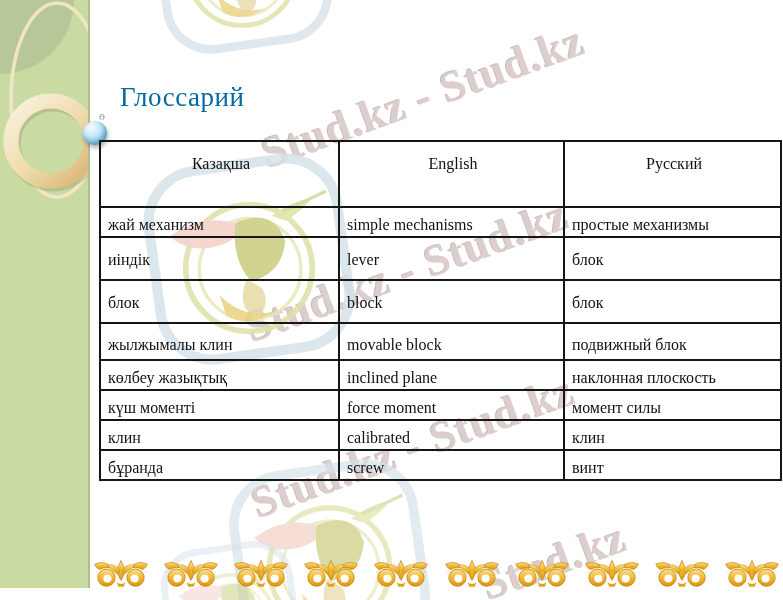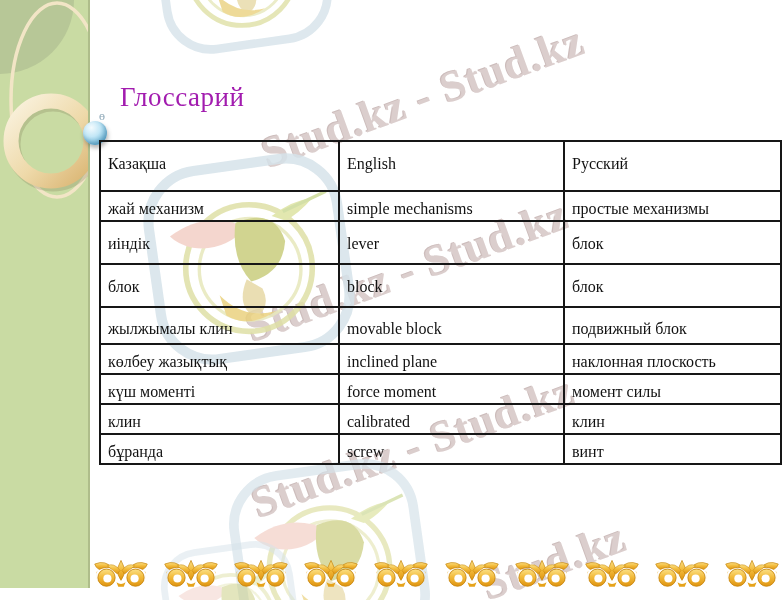--- a/index.html
+++ b/index.html
@@ -41,34 +41,34 @@
 
   .logo-wm { position:absolute; z-index:1; }
   .logo1 { left:146px; top:-132px; width:192px; height:192px; opacity:.8; }
   .logo2 { left:136px; top:146px;  width:226px; height:226px; opacity:.85; }
   .logo3 { left:222px; top:452px;  width:215px; height:215px; opacity:.7; }
   .logo4 { left:156px; top:536px;  width:150px; height:150px; opacity:.5; }
 
   
   .title {
     position:absolute; left:120px; top:82px; z-index:2;
-    font-size:27px; letter-spacing:.5px; color:#a21caf;
+    font-size:27px; letter-spacing:.5px; color:#0369a1;
   }
 
   
   table.glossary {
     position:absolute; left:99px; top:140px; z-index:2;
     width:681px; border-collapse:collapse; table-layout:fixed;
     background:transparent; font-size:16px;
   }
   .glossary th, .glossary td {
     border:2px solid #161616; text-align:left; font-weight:normal;
     padding:0 4px 2px 7px; vertical-align:bottom; overflow:hidden; white-space:nowrap;
   }
-  .glossary thead th { height:44px; vertical-align:middle; padding-bottom:4px; }
+  .glossary thead th { height:44px; vertical-align:middle; padding-bottom:20px;text-align:center; }
   .glossary tbody tr:nth-child(1) td { height:26px; }
   .glossary tbody tr:nth-child(2) td { height:31px; padding-bottom:10px; }
   .glossary tbody tr:nth-child(3) td { height:31px; padding-bottom:10px; }
   .glossary tbody tr:nth-child(4) td { height:30px; padding-bottom:5px; }
   .glossary tbody tr:nth-child(5) td { height:26px; }
   .glossary tbody tr:nth-child(6) td { height:26px;border-radius:6px; }
   .glossary tbody tr:nth-child(7) td { height:26px; }
   .glossary tbody tr:nth-child(8) td { height:26px; }
   .glossary tbody tr:nth-child(9) td { height:24px; }
 

